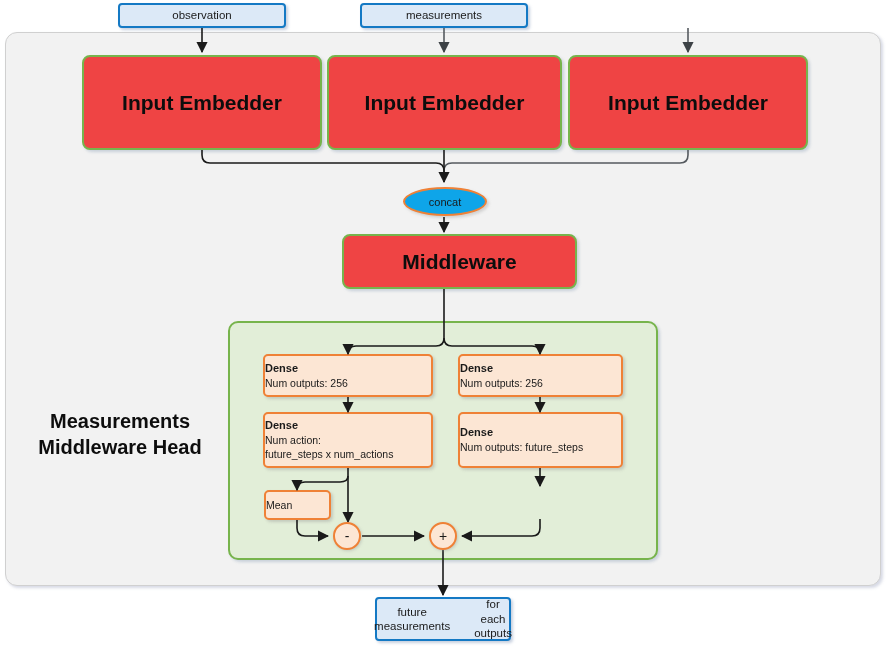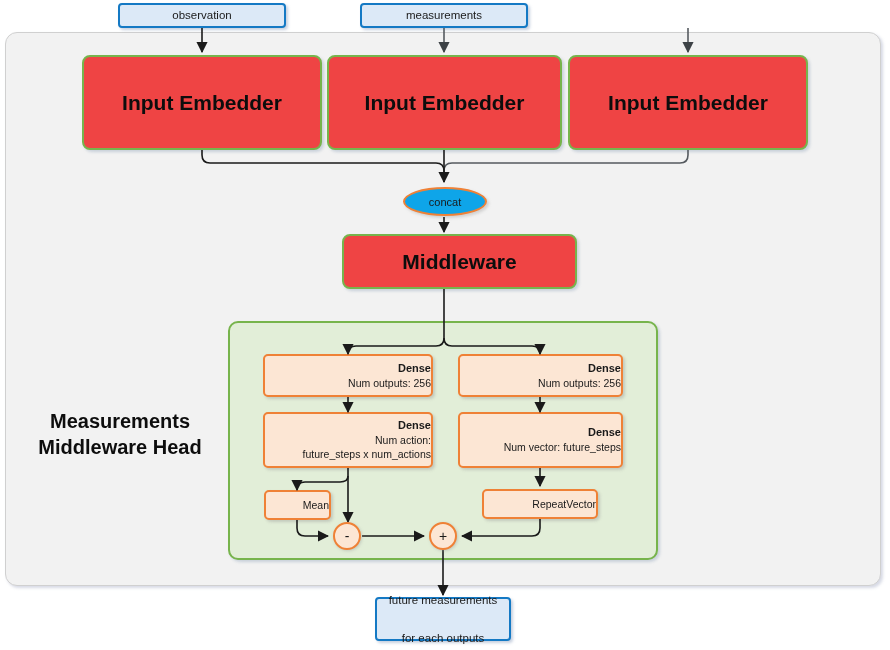--- a/index.html
+++ b/index.html
@@ -72,21 +72,21 @@
   }
 
   
   .orange-box {
     background: #fce6d4;
     border: 2px solid #ef8136;
     border-radius: 5px;
     box-shadow: 2px 2px 3px rgba(150,150,150,0.4);
     display: flex;
     flex-direction: column;
-    align-items: flex-end;
+    align-items: flex-start;
     justify-content: center;
     text-align: center;
     color: #1a1a1a;
     font-size: 10.5px;
     line-height: 1.35;
   }
   .orange-box .ttl { font-weight: bold; font-size: 11px; }
 
   
   .concat-oval {
@@ -218,43 +218,40 @@
     <div class="ttl">Dense</div>
     <div>Num outputs: 256</div>
   </div>
 
   <div class="abs orange-box" style="left:263px; top:412px; width:170px; height:56px;">
     <div class="ttl">Dense</div>
     <div>Num action:</div>
     <div>future_steps x num_actions</div>
   </div>
 
-  <div class="abs orange-box" style="left:264px; top:490px; width:67px; height:30px;padding-left:41px;">
+  <div class="abs orange-box" style="left:264px; top:490px; width:67px; height:30px;">
     <div>Mean</div>
   </div>
 
   <div class="abs orange-box" style="left:458px; top:354px; width:165px; height:43px;">
     <div class="ttl">Dense</div>
     <div>Num outputs: 256</div>
   </div>
 
   <div class="abs orange-box" style="left:458px; top:412px; width:165px; height:56px;">
     <div class="ttl">Dense</div>
-    <div>Num vector: future_steps</div>
-  </div>
-
-  <div class="abs orange-box" style="left:482px; top:489px; width:116px; height:30px;">
-    <div>RepeatVector</div>
-  </div>
+    <div>Num outputs: future_steps</div>
+  </div>
+
 
   <div class="abs op-circle" style="left:333px; top:522px;">
     <span>-</span>
   </div>
   <div class="abs op-circle" style="left:429px; top:522px;">
     <span>+</span>
   </div>
 
-  <div class="abs blue-box" style="left:375px; top:597px; width:136px; height:44px; flex-direction:column;gap:24px;">
+  <div class="abs blue-box" style="left:375px; top:597px; width:136px; height:44px; gap:24px;">
     <div>future measurements</div>
     <div>for each outputs</div>
   </div>
 
 </div>
 
 </body></html>

